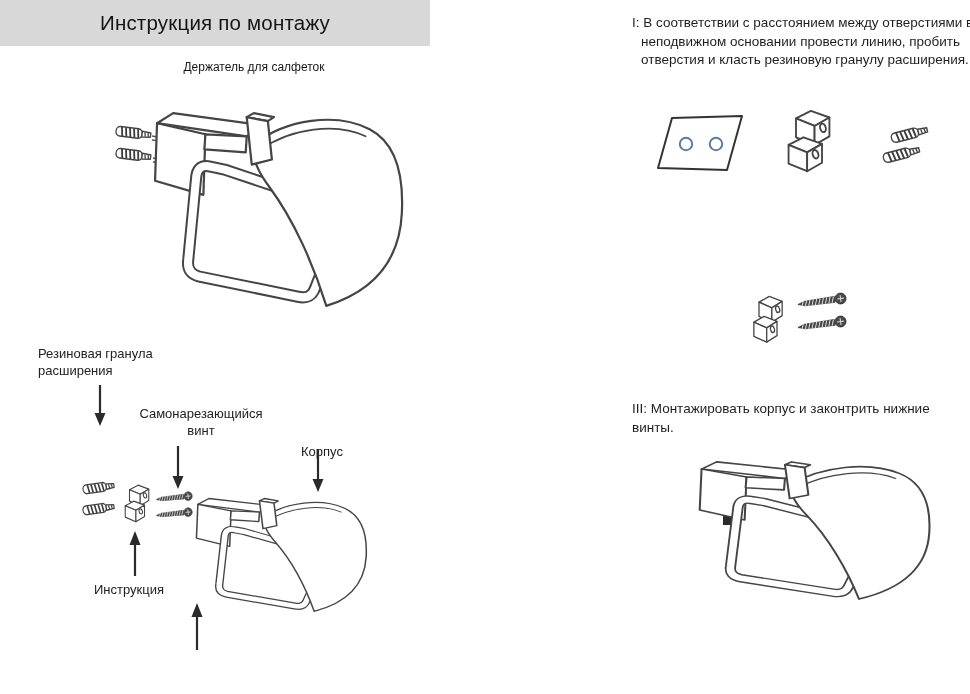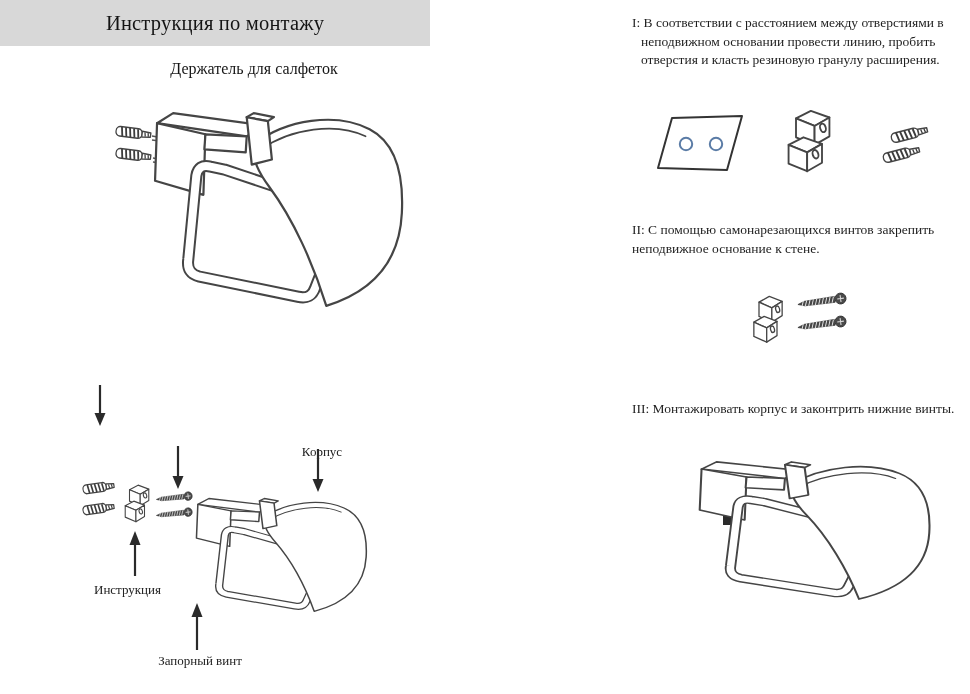--- a/index.html
+++ b/index.html
@@ -1,29 +1,29 @@
 <!DOCTYPE html>
 <html><head>
 <meta charset="utf-8">
 <style>
   html,body{margin:0;padding:0;background:#ffffff;}
   #canvas{
     position:relative;width:970px;height:694px;background:#ffffff;overflow:hidden;
-    font-family:Liberation Serif, serif;color:#1f1f1f;
+    font-family:Liberation Sans, sans-serif;color:#1f1f1f;
   }
   .abs{position:absolute;}
   .header-bar{
     left:0;top:0;width:430px;height:46px;background:#d8d8d8;
   }
   .page-title{
     width:100%;text-align:center;line-height:46px;font-size:20.5px;color:#141414;
     letter-spacing:0.2px;
   }
   .product-title{
-    left:70px;top:60px;width:368px;text-align:center;font-size:16px;color:#161616;
+    left:70px;top:60px;width:368px;text-align:center;font-size:12px;color:#161616;
   }
   .label{font-size:13px;line-height:16.5px;color:#222;}
   .label.center{text-align:center;}
   .step-text{
     font-size:13.5px;line-height:18.5px;color:#1f1f1f;
   }
   .step-text.hang{padding-left:9px;text-indent:-9px;}
   svg{display:block;}
 </style>
 </head>
@@ -104,25 +104,27 @@
   <svg class="abs" style="left:95px;top:100px" width="335" height="228" viewBox="0 0 335 228">
     <use href="#sym-anchor" x="20" y="26" width="38" height="14" transform="rotate(7 39 33)"></use>
     <use href="#sym-anchor" x="20" y="48" width="38" height="14" transform="rotate(7 39 55)"></use>
     <g stroke="#555" stroke-width="1.3" fill="none">
       <path d="M57 36 L68 38 M57 40 L68 41.5"></path>
       <path d="M58 58 L69 60 M58 62 L69 63.5"></path>
     </g>
     <use href="#sym-holder" x="55" y="2" width="272" height="222"></use>
   </svg>
 
+  <div class="abs label" style="left:38px;top:346px;width:122px">Резиновая гранула расширения</div>
   <svg class="abs" style="left:91px;top:385px" width="18" height="42">
     <line x1="9" y1="0" x2="9" y2="30" stroke="#2a2a2a" stroke-width="2.2"></line>
     <polygon points="3.5,28 14.5,28 9,41" fill="#2a2a2a"></polygon>
   </svg>
 
+  <div class="abs label center" style="left:137px;top:406px;width:128px">Самонарезающийся винт</div>
   <svg class="abs" style="left:169px;top:446px" width="18" height="44">
     <line x1="9" y1="0" x2="9" y2="32" stroke="#2a2a2a" stroke-width="2.2"></line>
     <polygon points="3.5,30 14.5,30 9,43" fill="#2a2a2a"></polygon>
   </svg>
 
   <div class="abs label center" style="left:293px;top:444px;width:58px">Корпус</div>
   <svg class="abs" style="left:309px;top:449px" width="18" height="44">
     <line x1="9" y1="0" x2="9" y2="32" stroke="#2a2a2a" stroke-width="2.2"></line>
     <polygon points="3.5,30 14.5,30 9,43" fill="#2a2a2a"></polygon>
   </svg>
@@ -139,35 +141,33 @@
   <svg class="abs" style="left:126px;top:529px" width="18" height="48">
     <line x1="9" y1="47" x2="9" y2="14" stroke="#2a2a2a" stroke-width="2.2"></line>
     <polygon points="3.5,16 14.5,16 9,2" fill="#2a2a2a"></polygon>
   </svg>
   <div class="abs label" style="left:94px;top:582px;width:90px">Инструкция</div>
 
   <svg class="abs" style="left:188px;top:601px" width="18" height="50">
     <line x1="9" y1="49" x2="9" y2="14" stroke="#2a2a2a" stroke-width="2.2"></line>
     <polygon points="3.5,16 14.5,16 9,2" fill="#2a2a2a"></polygon>
   </svg>
-  <div class="abs label center" style="left:157px;top:653px;width:86px">Запорный винт</div>
 
   <div class="abs step-text hang" style="left:632px;top:14px;width:336px">I: В соответствии с расстоянием между отверстиями в неподвижном основании провести линию, пробить отверстия и класть резиновую гранулу расширения.</div>
   <svg class="abs" style="left:650px;top:103px" width="300" height="82" viewBox="0 0 300 82">
     <g>
       <path d="M22 15 L92 13 L77 67 L8 65 Z" fill="#fff" stroke="#333" stroke-width="2" stroke-linejoin="round"></path>
       <circle cx="36" cy="41" r="6.2" fill="#fff" stroke="#5b7ca6" stroke-width="2"></circle>
       <circle cx="66" cy="41" r="6.2" fill="#fff" stroke="#5b7ca6" stroke-width="2"></circle>
     </g>
     <use href="#sym-base" x="133" y="6" width="52" height="66"></use>
     <use href="#sym-anchor" x="240" y="24" width="40" height="14" transform="rotate(-14 260 31)"></use>
     <use href="#sym-anchor" x="232" y="44" width="40" height="14" transform="rotate(-14 252 51)"></use>
   </svg>
 
-  <div class="abs step-text" style="left:632px;top:221px;width:336px">II: С помощью самонарезающихся винтов закрепить неподвижное основание к стене.</div>
   <svg class="abs" style="left:742px;top:286px" width="120" height="68" viewBox="0 0 120 68">
     <use href="#sym-base" x="8" y="9" width="36" height="50"></use>
     <use href="#sym-screw" x="54" y="8" width="54" height="14" transform="rotate(-8 81 15)"></use>
     <use href="#sym-screw" x="54" y="31" width="54" height="14" transform="rotate(-8 81 38)"></use>
   </svg>
 
   <div class="abs step-text" style="left:632px;top:400px;width:340px">III: Монтажировать корпус и законтрить нижние винты.</div>
   <svg class="abs" style="left:690px;top:436px" width="268" height="182" viewBox="0 0 268 182">
     <rect x="33" y="79" width="8" height="10" fill="#2b2b2b"></rect>
     <use href="#sym-holder" x="5" y="18" width="253" height="158"></use>

